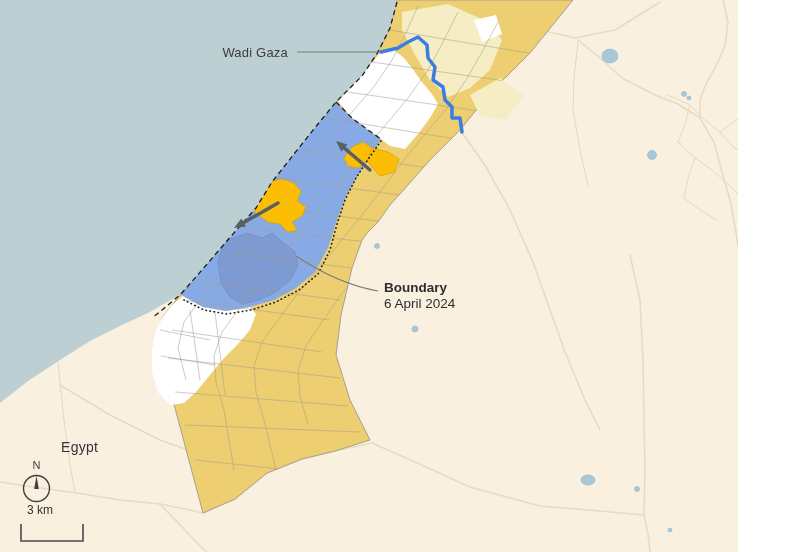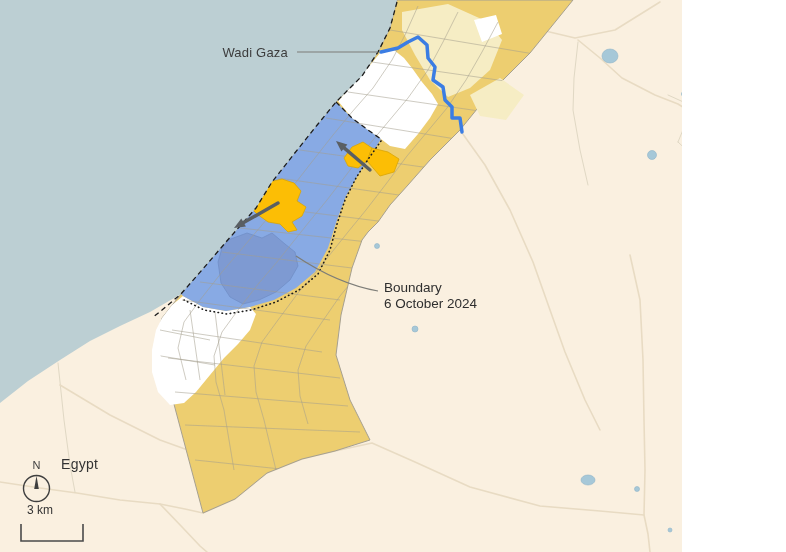--- a/index.html
+++ b/index.html
@@ -1,23 +1,23 @@
 <!DOCTYPE html>
 <html><head>
 <meta charset="utf-8">
 <style>
   html,body{margin:0;padding:0;background:#ffffff;}
-  #stage{position:relative;width:682px;height:552px;overflow:hidden;
+  #stage{position:relative;width:738px;height:552px;overflow:hidden;
          font-family:"Liberation Sans", sans-serif;}
   #stage svg{position:absolute;left:0;top:0;}
   .lbl{position:absolute;color:#3c3c3c;white-space:nowrap;pointer-events:none;}
   .lbl-wadi{left:200px;top:45px;width:88px;text-align:right;font-size:13px;letter-spacing:.2px;}
   .lbl-boundary{left:384px;top:280px;font-size:13.5px;line-height:16px;color:#2e2e2e;}
-  .lbl-boundary .b1{font-weight:normal;}
-  .lbl-egypt{left:61px;top:456px;font-size:14px;color:#333;letter-spacing:.3px;}
+  .lbl-boundary .b1{font-weight:bold;}
+  .lbl-egypt{left:61px;top:439px;font-size:14px;color:#333;letter-spacing:.3px;}
   .lbl-n{left:28px;top:459px;width:17px;text-align:center;font-size:11px;color:#3f3f3f;}
   .lbl-scale{left:27px;top:503px;font-size:12px;color:#333;}
   .road{fill:none;stroke:#e8dbc3;stroke-width:1.6;stroke-linecap:round;stroke-linejoin:round;}
   .road-faint{fill:none;stroke:#e0d8c4;stroke-width:1;stroke-linecap:round;}
   .mesh{fill:none;stroke:#a49e8e;stroke-width:.9;opacity:.6;stroke-linejoin:round;}
   .pond{fill:#a6c8d8;stroke:#8fb4c8;stroke-width:.6;}
   .dash{fill:none;stroke:#1c1c1c;stroke-width:1.3;stroke-dasharray:5 3.6;}
   .dots{fill:none;stroke:#1c1c1c;stroke-width:1.6;stroke-dasharray:.5 3.6;stroke-linecap:round;}
   .pointer{fill:none;stroke:#7d7d78;stroke-width:1.2;}
 </style>
@@ -141,18 +141,18 @@
     <circle cx="36.5" cy="488.5" r="13" fill="none" stroke="#3f3f3f" stroke-width="1.4"></circle>
     <polygon points="36.5,475.8 34.2,489 38.8,489" fill="#3f3f3f"></polygon>
   </g>
 
   <path d="M21,524 L21,541 L83,541 L83,524" fill="none" stroke="#4a4a4a" stroke-width="1.6"></path>
 </svg>
 
   <div class="lbl lbl-wadi">Wadi Gaza</div>
   <div class="lbl lbl-boundary">
     <div class="b1">Boundary</div>
-    <div>6 October 2024</div>
+    <div>6 April 2024</div>
   </div>
   <div class="lbl lbl-egypt">Egypt</div>
   <div class="lbl lbl-n">N</div>
   <div class="lbl lbl-scale">3 km</div>
 </div>
 
 </body></html>

